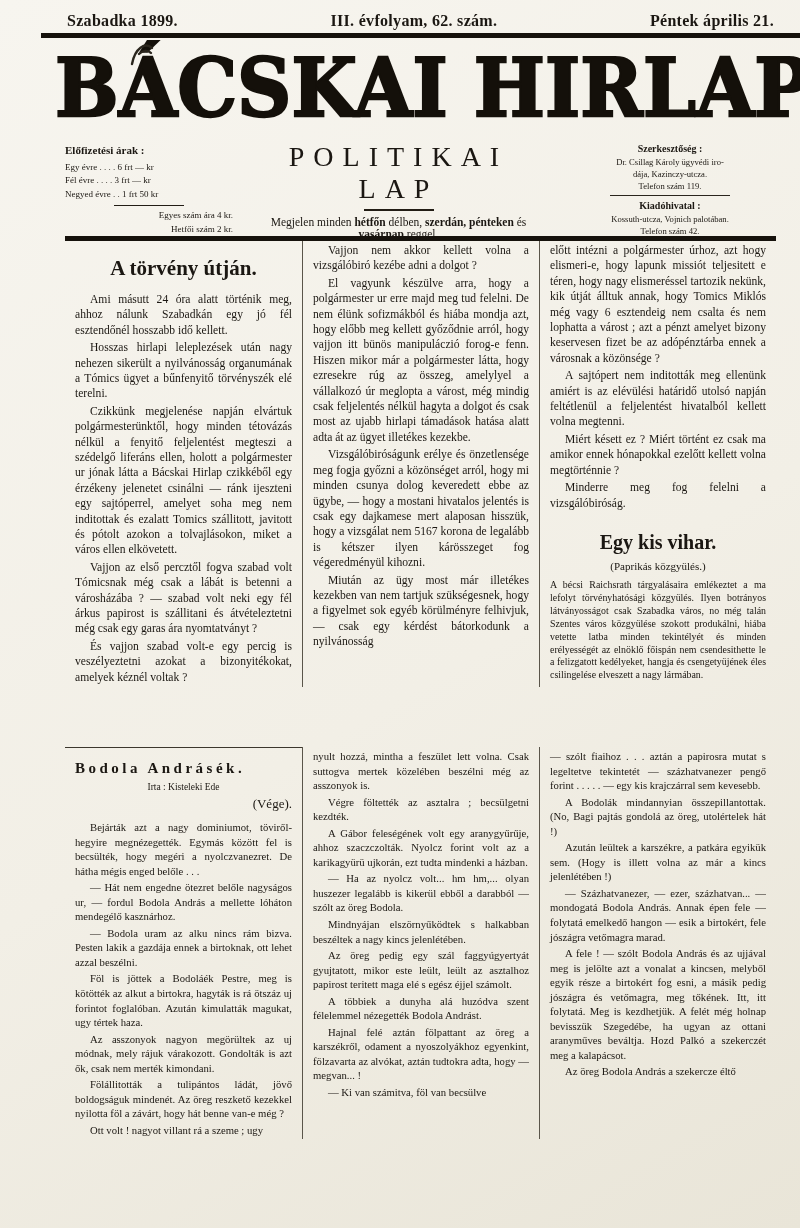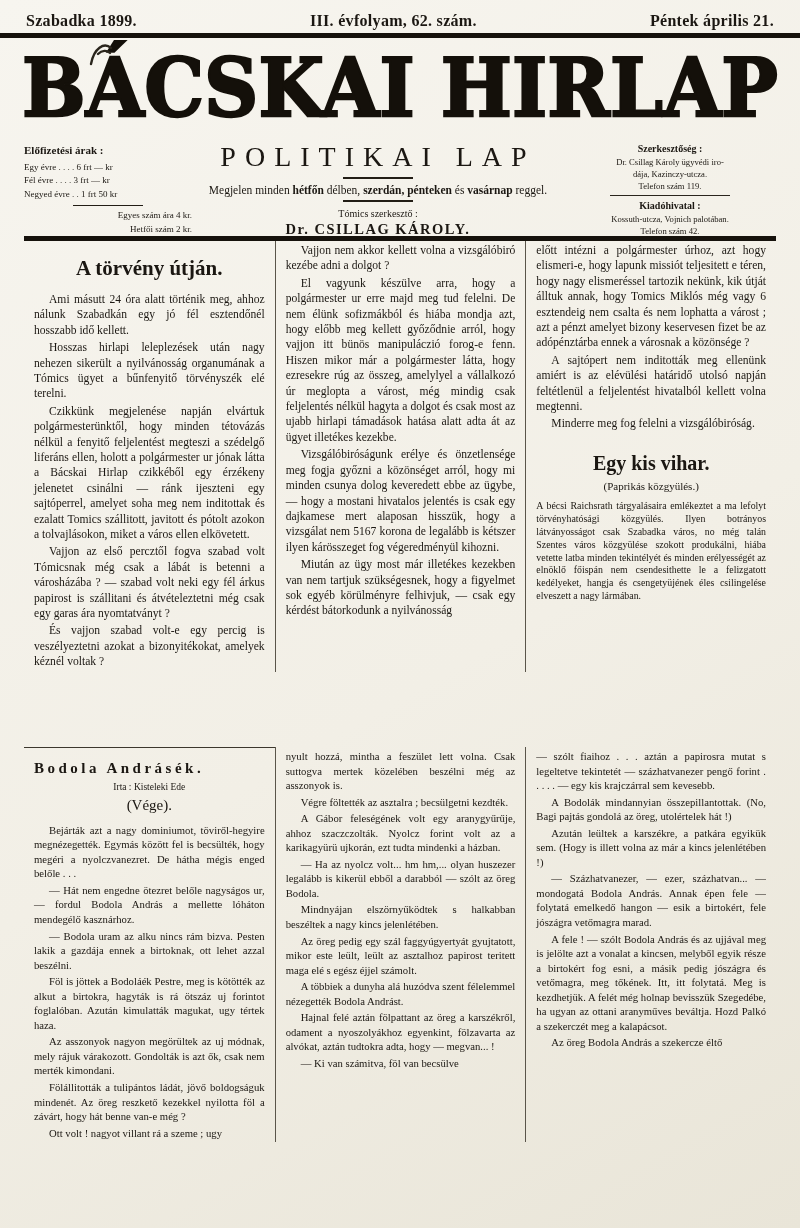--- a/index.html
+++ b/index.html
@@ -2,20 +2,21 @@
 <html lang="hu"><head>
 <meta charset="utf-8">
 <style>
   * { box-sizing: border-box; }
   html, body { margin: 0; padding: 0; background: #8e8b84; }
   .page {
     width: 800px; height: 1228px; margin: 0 auto; position: relative; overflow: hidden;
     background: linear-gradient(150deg, #f7f5ef 0%, #f2efe6 55%, #e9e5d8 100%);
     color: #1b1712;
     font-family: "Liberation Serif", "DejaVu Serif", serif;
+    padding-left: 41px;
   }
   
   .topbar {
     display: flex; justify-content: space-between; align-items: baseline;
     padding: 12px 26px 3px 26px; margin: 0 0 0 0;
     border-bottom: 5px solid #16120c;
     font-size: 16px; font-weight: bold; letter-spacing: .3px;
   }
   
   .masthead { height: 100px; text-align: center; position: relative; padding-top: 2px; }
@@ -58,21 +59,21 @@
   .vihar { margin-top: 18px; }
   .vihar-title { font-size: 20px; font-weight: bold; text-align: center; margin: 0 0 3px; }
   .vihar-sub { font-size: 11px; font-weight: normal; text-align: center; margin: 0 0 6px; }
   .vihar-body { font-size: 9.9px; line-height: 1.3; }
   .vihar-body p.para { margin-bottom: 1px; }
   
   .feuilleton-section .col { font-size: 10.7px; line-height: 1.36; }
   .feuilleton-section .col-first { border-top: 1px solid #3c372d; }
   .f-title { font-size: 15px; font-weight: bold; letter-spacing: 3.5px; margin: 8px 0 3px; }
   .f-byline { font-size: 9.5px; text-align: center; margin: 0; }
-  .f-part { font-size: 15px; text-align: center; margin: 1px 0 7px; }
+  .f-part { font-size: 13px; text-align: right; margin: 1px 0 7px; }
 </style>
 </head>
 <body>
 
 <div class="page">
 
   <div class="topbar">
     <span>Szabadka 1899.</span>
     <span>III. évfolyam, 62. szám.</span>
     <span>Péntek április 21.</span>
@@ -149,20 +150,21 @@
             <p class="para">Vajjon nem akkor kellett volna a vizsgálóbiró kezébe adni a dolgot ?</p>
             <p class="para">El vagyunk készülve arra, hogy a polgármester ur erre majd meg tud felelni. De nem élünk sofizmákból és hiába mondja azt, hogy előbb meg kellett győződnie arról, hogy vajjon itt bünös manipuláczió forog-e fenn. Hiszen mikor már a polgármester látta, hogy ezresekre rúg az összeg, amelylyel a vállalkozó úr meglopta a várost, még mindig csak feljelentés nélkül hagyta a dolgot és csak most az ujabb hirlapi támadások hatása alatt adta át az ügyet illetékes kezekbe.</p>
             <p class="para">Vizsgálóbiróságunk erélye és önzetlensége meg fogja győzni a közönséget arról, hogy mi minden csunya dolog keveredett ebbe az ügybe, — hogy a mostani hivatalos jelentés is csak egy dajkamese mert alaposan hisszük, hogy a vizsgálat nem 5167 korona de legalább is kétszer ilyen kárösszeget fog végeredményül kihozni.</p>
             <p class="para">Miután az ügy most már illetékes kezekben van nem tartjuk szükségesnek, hogy a figyelmet sok egyéb körülményre felhivjuk, — csak egy kérdést bátorkodunk a nyilvánosság</p>
           </div>
       </div>
       <div class="col flush-first">
         <div class="flush-first">
             <p class="para">előtt intézni a polgármester úrhoz, azt hogy elismeri-e, hogy lapunk missiót teljesitett e téren, hogy nagy elismeréssel tartozik nekünk, kik útját álltuk annak, hogy Tomics Miklós még vagy 6 esztendeig nem csalta és nem lophatta a várost ; azt a pénzt amelyet bizony keservesen fizet be az adópénztárba ennek a városnak a közönsége ?</p>
             <p class="para">A sajtópert nem inditották meg ellenünk amiért is az elévülési határidő utolsó napján feltétlenül a feljelentést hivatalból kellett volna megtenni.</p>
+            <p class="para">Miért késett ez ? Miért történt ez csak ma amikor ennek hónapokkal ezelőtt kellett volna megtörténnie ?</p>
             <p class="para">Minderre meg fog felelni a vizsgálóbiróság.</p>
           </div>
         <div class="vihar">
           <h2 class="vihar-title">Egy kis vihar.</h2>
           <p class="vihar-sub">(Paprikás közgyülés.)</p>
           <div class="vihar-body">
               <p class="para">A bécsi Raichsrath tárgyalásaira emlékeztet a ma lefolyt törvényhatósági közgyülés. Ilyen botrányos látványosságot csak Szabadka város, no még talán Szentes város közgyülése szokott produkálni, hiába vetette latba minden tekintélyét és minden erélyességét az elnöklő főispán nem csendesithette le a felizgatott kedélyeket, hangja és csengetyüjének éles csilingelése elveszett a nagy lármában.</p>
             </div>
         </div>
       </div>

